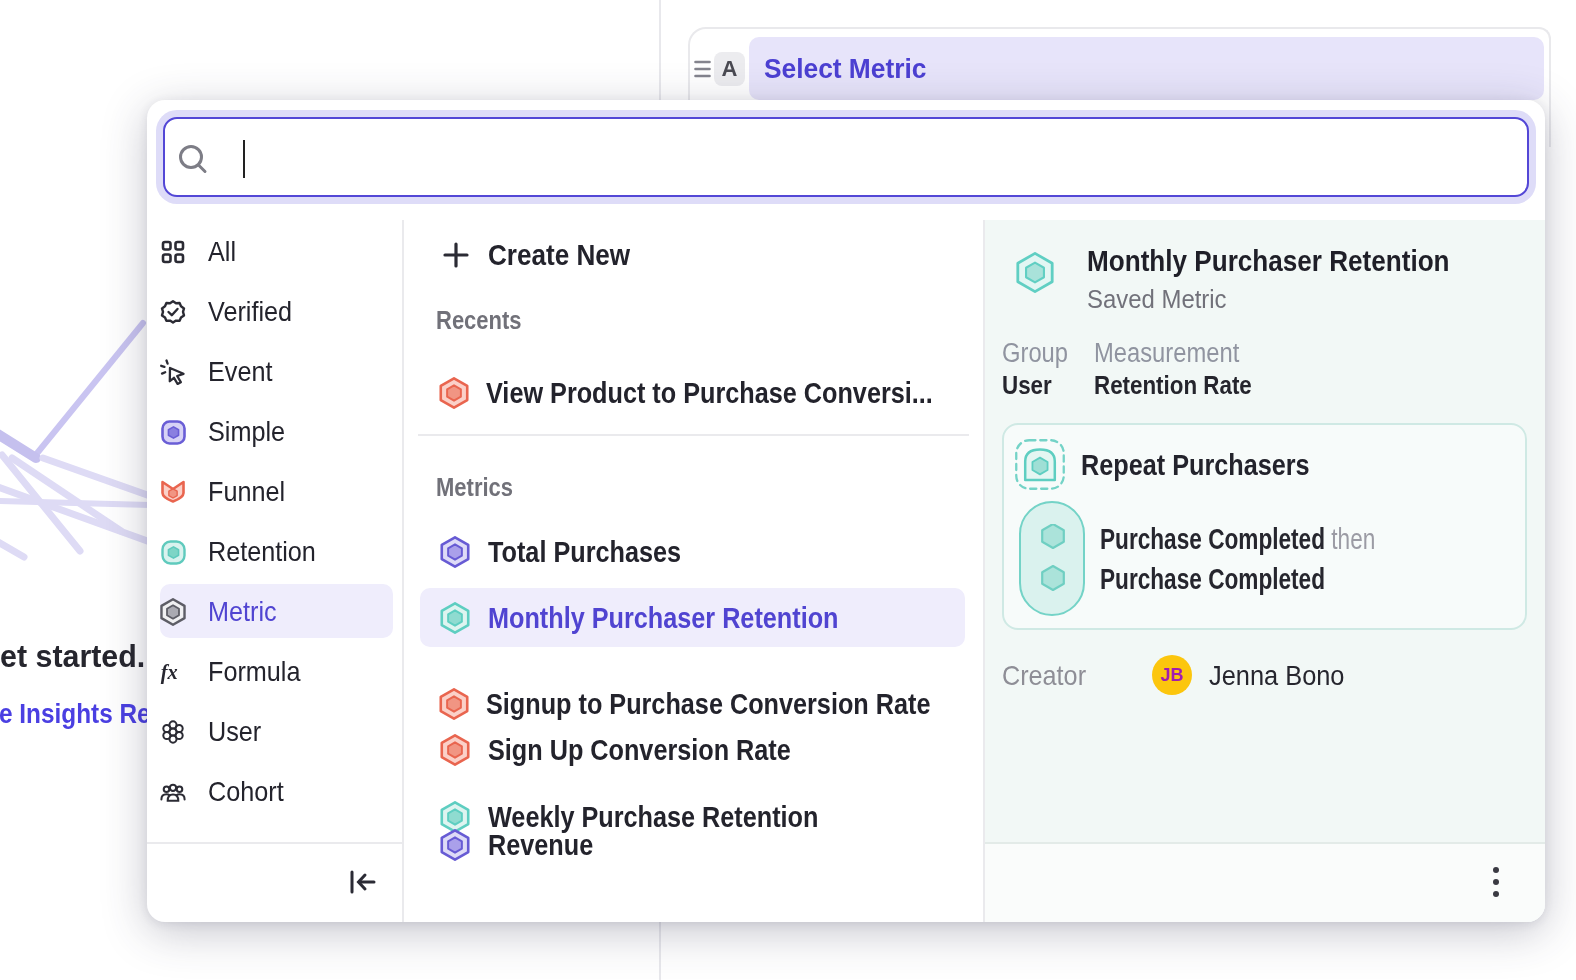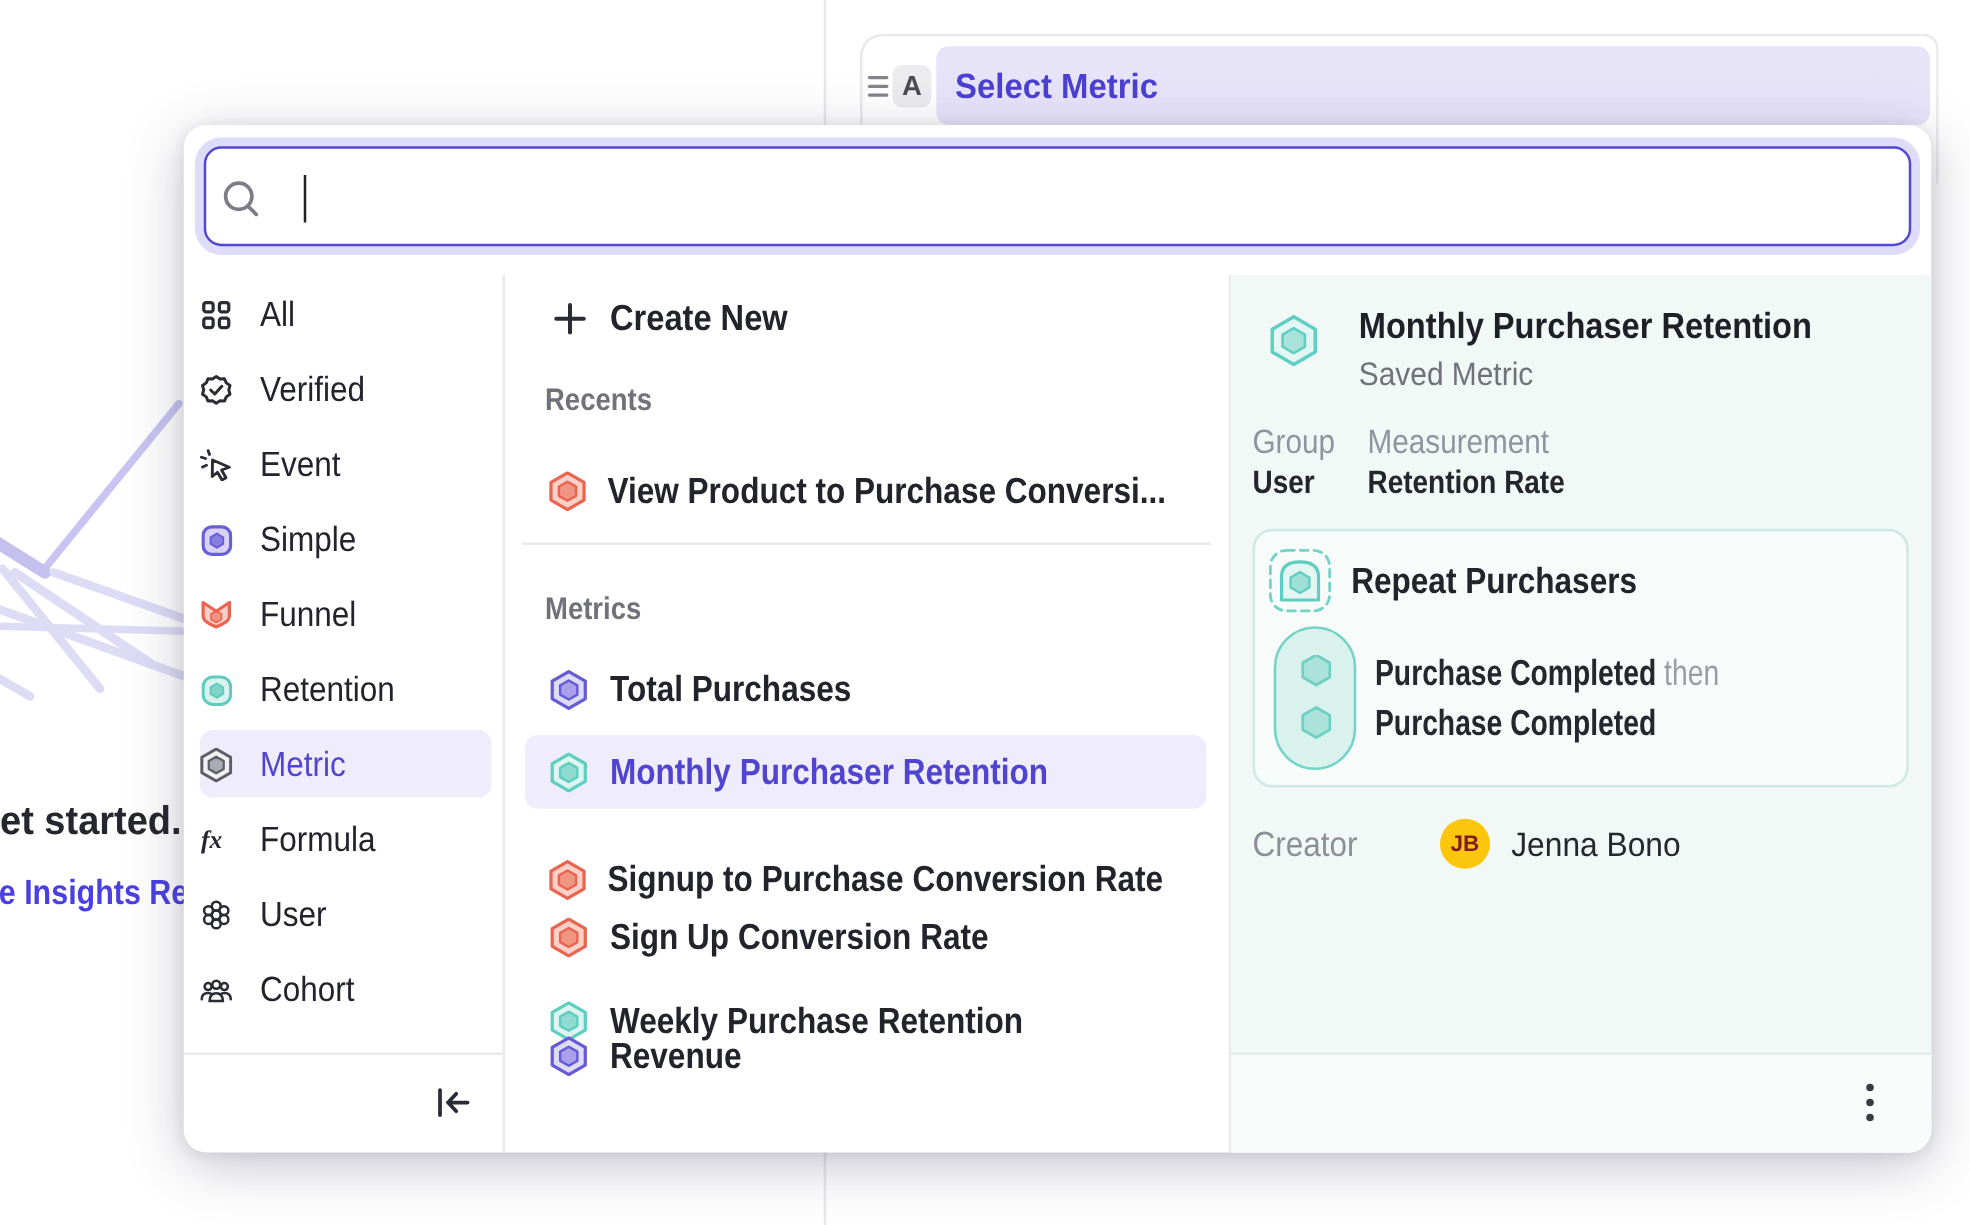--- a/index.html
+++ b/index.html
@@ -65,21 +65,21 @@
   #rbox { left:855px; top:323px; width:525px; height:207px; background:#f7fbfa;
     border:2px solid #cfe9e4; border-radius:16px; }
   #dashicon { left:868px; top:339px; width:50px; height:51px; }
   #rboxtitle { left:934px; top:349px; font-size:29px; font-weight:700; color:#23232c; transform:scaleX(0.87); transform-origin:left center; }
   #capsule { left:872px; top:401px; width:66px; height:115px; background:#daf2ee;
     border:2px solid #74d3c7; border-radius:33px; }
   .pcline { font-size:29px; font-weight:700; color:#26262e; white-space:nowrap; transform:scaleX(0.78); transform-origin:left center; }
   .pcline .then { font-weight:400; color:#9b9ba4; }
   #creator { left:855px; top:560px; font-size:28px; color:#8e8e96; transform:scaleX(0.90); transform-origin:left center; }
   #jb { left:1005px; top:555px; width:40px; height:40px; border-radius:50%; background:#fcc60d;
-    color:#7f1d1d; font-size:18px; font-weight:700; display:flex; align-items:center; justify-content:center; }
+    color:#a21caf; font-size:18px; font-weight:700; display:flex; align-items:center; justify-content:center; }
   #jenna { left:1062px; top:561px; font-size:27px; color:#26262e; transform:scaleX(0.94); transform-origin:left center; }
   #rfoot-line { left:838px; top:742px; right:0; height:2px; background:#e3ebe8; }
   #rfoot { left:838px; top:744px; right:0; bottom:0; background:#fafcfb; border-radius:0 0 18px 0; }
   #dots { left:1345px; top:765px; }
 </style>
 </head>
 <body>
 <div id="stage">
 
   <svg class="abs" style="left:0;top:300px" width="150" height="270" viewBox="0 0 150 270">

